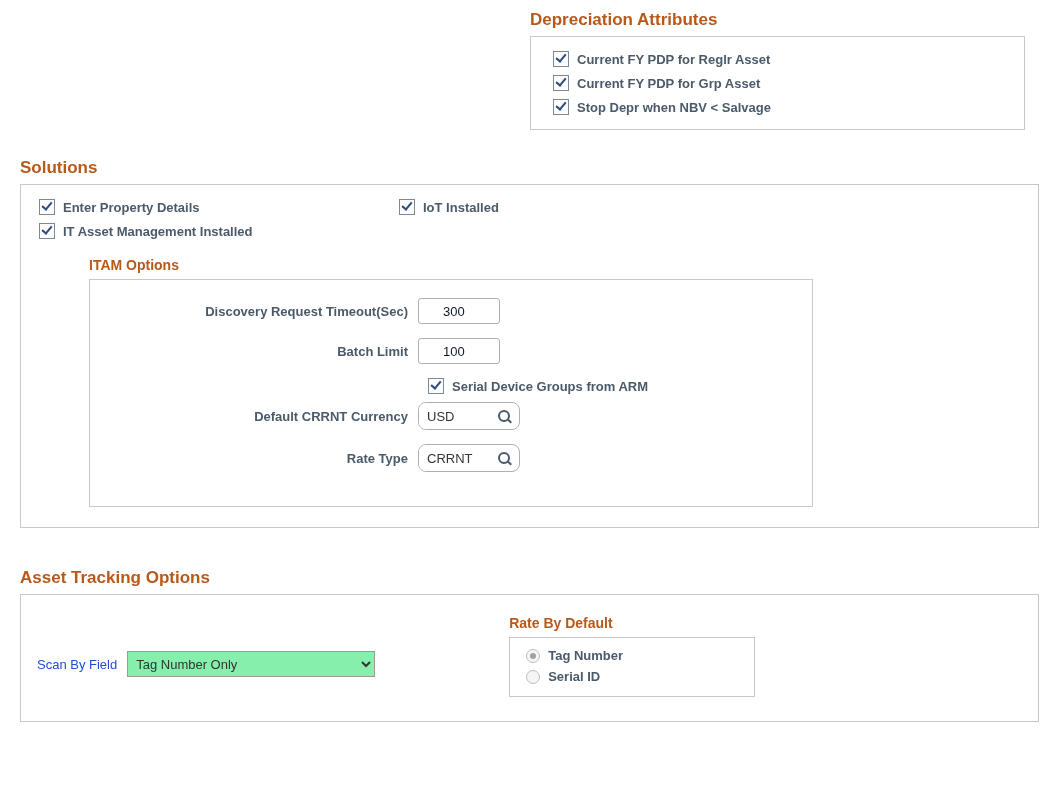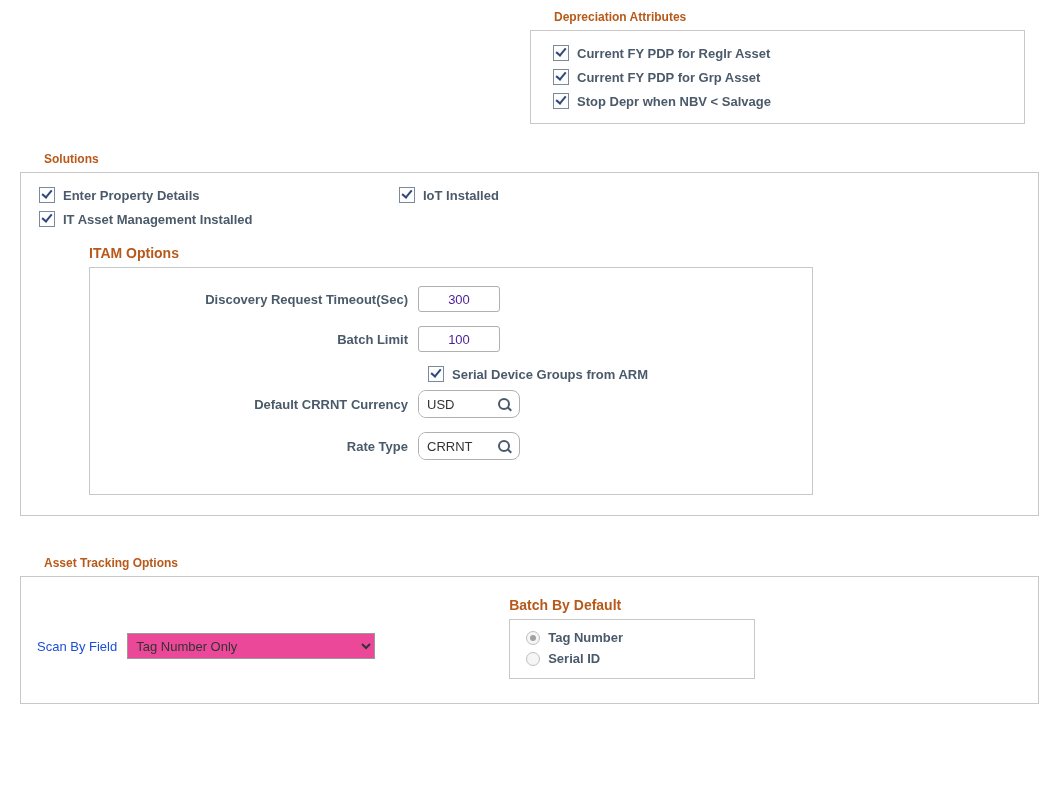--- a/index.html
+++ b/index.html
@@ -7,23 +7,22 @@
     font-family: Arial, Helvetica, sans-serif;
     font-size: 13px;
     background: #fff;
     margin: 0;
     padding: 10px 20px 20px 20px;
     color: #4a5a6a;
   }
   .section-title {
     color: #b8591a;
     font-weight: bold;
-    font-size: 12px;
+    font-size: 17px;
     margin-bottom: 6px;
-    margin-left: 24px;
   }
   .depr-section {
     margin-left: 510px;
     margin-bottom: 28px;
     width: 495px;
   }
   .depr-box {
     border: 1px solid #c8c8c8;
     padding: 14px 18px 14px 22px;
   }
@@ -95,25 +94,25 @@
     text-align: right;
     padding-right: 10px;
     color: #4a5a6a;
     font-weight: bold;
   }
   .num-input {
     width: 82px;
     height: 26px;
     border: 1px solid #b0b0b0;
     border-radius: 3px;
-    text-align: center;
-    padding: 2px 12px;
+    text-align: left;
+    padding: 2px 24px;
     font-family: inherit;
     font-size: 13px;
-    color: #4c1d95;
+    color: #0f172a;
   }
   .lookup-wrap {
     display: inline-flex;
     align-items: center;
     border: 1px solid #b0b0b0;
     border-radius: 8px;
     height: 28px;
     overflow: hidden;
     background: #fff;
   }
@@ -182,21 +181,21 @@
     padding-right: 10px;
   }
   .scanby-select {
     margin-top: 36px;
     width: 248px;
     height: 26px;
     border: 1px solid #9a9a9a;
     font-family: inherit;
     font-size: 13px;
     padding: 2px 4px;
-    background: #ec4899;
+    background: #86efac;
     color: #333;
   }
   .scan-default-wrap {
     margin-left: 134px;
   }
   .scan-default-title {
     color: #b8591a;
     font-weight: bold;
     font-size: 14px;
     margin-bottom: 6px;
@@ -317,21 +316,21 @@
 </div>
 
 <div class="tracking-section">
   <div class="section-title">Asset Tracking Options</div>
   <div class="tracking-box">
     <div class="scanby-label">Scan By Field</div>
     <select class="scanby-select">
       <option>Tag Number Only</option>
     </select>
     <div class="scan-default-wrap">
-      <div class="scan-default-title">Batch By Default</div>
+      <div class="scan-default-title">Rate By Default</div>
       <div class="scan-default-box">
         <div class="radio-row">
           <span class="rdio selected disabled"></span>
           <span class="rdio-label">Tag Number</span>
         </div>
         <div class="radio-row">
           <span class="rdio disabled"></span>
           <span class="rdio-label">Serial ID</span>
         </div>
       </div>

